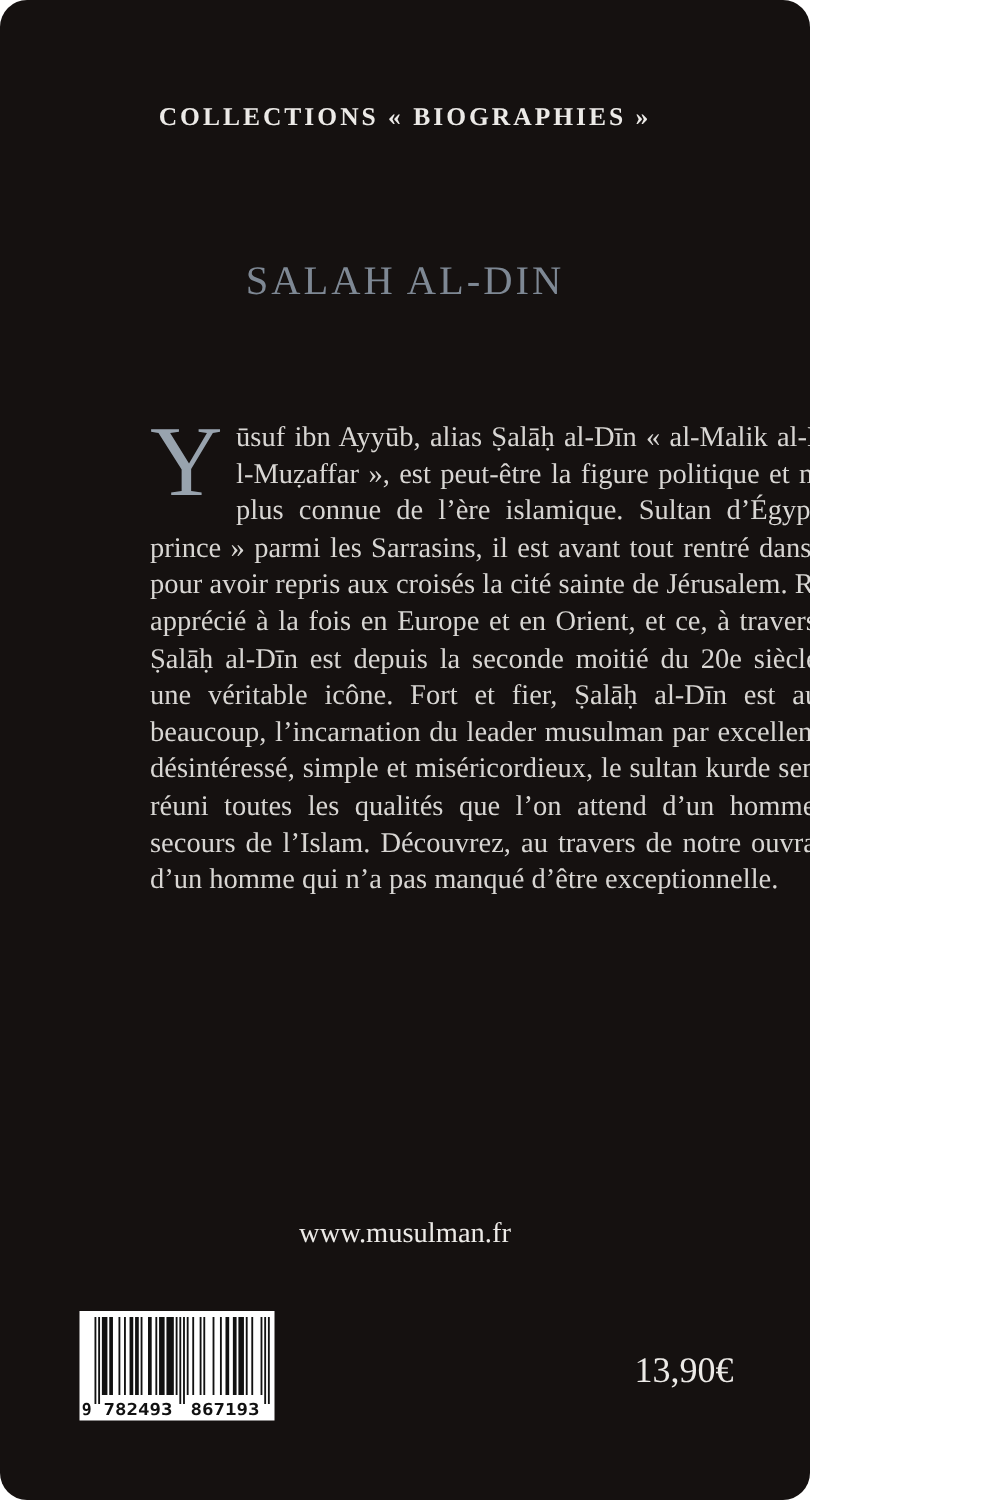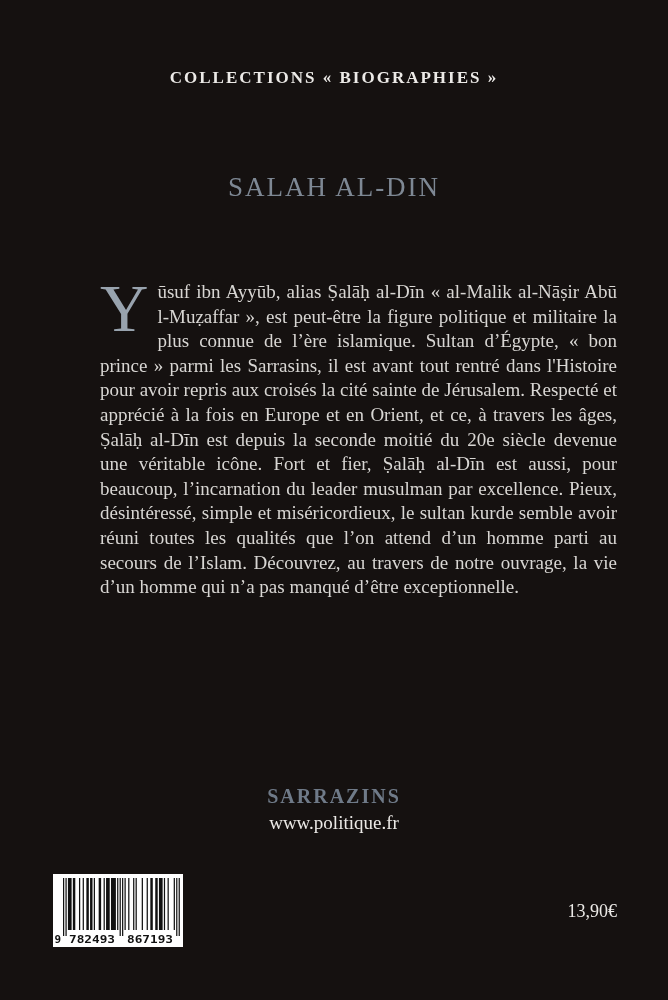--- a/index.html
+++ b/index.html
@@ -1,21 +1,22 @@
 <!DOCTYPE html>
 <html style="--bg: #151110; --title: #7e8894; --dropcap: #98a3ae; --body: #d8d6d3; --white: #eceae7; --publisher: #6f7a88; --barcode-bg: #ffffff;"><head>
 <meta charset="utf-8">
 <style>
   html,body{margin:0;padding:0;}
   .cover{
     position:relative;
-    width:668px;height:1000px;
+    width:540px;height:1000px;
     background:var(--bg,#151110);
     font-family:"Liberation Serif","DejaVu Serif",serif;
     overflow:hidden;
+    border-radius:18px;
   }
   .collection{
     position:absolute;top:68px;left:0;width:100%;
     text-align:center;
     color:var(--white,#eceae7);
     font-size:17px;font-weight:bold;letter-spacing:2px;
   }
   .title{
     position:absolute;top:172px;left:0;width:100%;margin:0;
     text-align:center;
@@ -48,37 +49,36 @@
   }
   .barcode{
     position:absolute;left:53px;top:874px;
     width:130px;height:73px;
     background:var(--barcode-bg,#ffffff);
   }
   .barcode svg{display:block;width:130px;height:73px;}
   .price{
     position:absolute;top:901px;right:51px;
     color:var(--white,#e8e6e3);
-    font-size:18px;
+    font-size:24px;
   }
 </style>
 </head>
 <body>
 
 <div class="cover">
 
   <div class="collection">COLLECTIONS « BIOGRAPHIES »</div>
 
   <h1 class="title">SALAH AL-DIN</h1>
 
   <p class="blurb"><span class="dropcap">Y</span><span>ūsuf ibn Ayyūb, alias Ṣalāḥ al-Dīn « al-Malik al-Nāṣir Abū l-Muẓaffar », est peut-être la figure politique et militaire la plus connue de l’ère islamique. Sultan d’Égypte, « bon prince » parmi les Sarrasins, il est avant tout rentré dans l'Histoire pour avoir repris aux croisés la cité sainte de Jérusalem. Respecté et apprécié à la fois en Europe et en Orient, et ce, à travers les âges, Ṣalāḥ al-Dīn est depuis la seconde moitié du 20e siècle devenue une véritable icône. Fort et fier, Ṣalāḥ al-Dīn est aussi, pour beaucoup, l’incarnation du leader musulman par excellence. Pieux, désintéressé, simple et miséricordieux, le sultan kurde semble avoir réuni toutes les qualités que l’on attend d’un homme parti au secours de l’Islam. Découvrez, au travers de notre ouvrage, la vie d’un homme qui n’a pas manqué d’être exceptionnelle.</span></p>
 
-  <div class="publisher">SARRAZINS</div>
 
-  <div class="website">www.politique.fr</div>
+  <div class="website">www.musulman.fr</div>
 
   <div class="barcode">
     <svg id="barcode-svg" viewBox="0 0 130 73" xmlns="http://www.w3.org/2000/svg">
         <rect x="10.00" y="4" width="1.23" height="58" fill="#111111"></rect>
         <rect x="12.46" y="4" width="1.23" height="58" fill="#111111"></rect>
         <rect x="14.92" y="4" width="3.69" height="52" fill="#111111"></rect>
         <rect x="19.84" y="4" width="2.46" height="52" fill="#111111"></rect>
         <rect x="25.99" y="4" width="1.23" height="52" fill="#111111"></rect>
         <rect x="29.68" y="4" width="1.23" height="52" fill="#111111"></rect>
         <rect x="33.37" y="4" width="2.46" height="52" fill="#111111"></rect>

